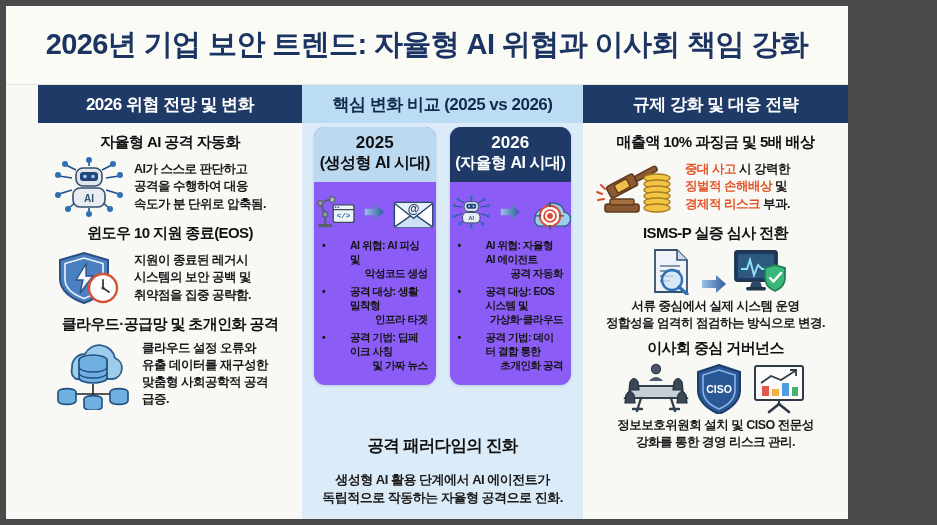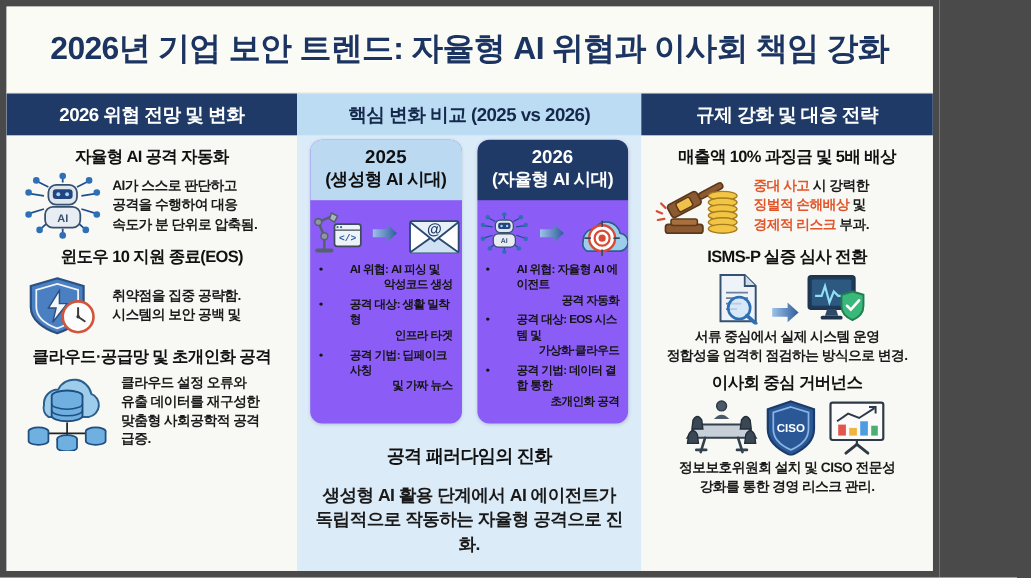--- a/index.html
+++ b/index.html
@@ -22,21 +22,21 @@
     display:flex;align-items:center;justify-content:center;
     border-bottom:1px solid #e6e6de;
   }
   .title-text{
     color:#1c3461;
     font-size:29px;font-weight:bold;letter-spacing:-.6px;
     white-space:nowrap;
     text-shadow:0 1px 0 rgba(255,255,255,.6);
   }
   
-  .columns{flex:1 1 auto;display:flex;min-height:0;}
+  .columns{flex:1 1 auto;display:flex;min-height:0;padding-left:32px;}
   .col{display:flex;flex-direction:column;min-width:0;position:relative;}
   .col-left{flex:0 0 264px;background:#f8f8f4;}
   .col-mid{flex:1 1 auto;background:#dcebf8;}
   .col-right{flex:0 0 265px;background:#f8f8f4;}
 
   .col-head{
     flex:0 0 38px;display:flex;align-items:center;justify-content:center;
     font-size:17px;font-weight:bold;letter-spacing:-.5px;white-space:nowrap;
   }
   .head-dark{background:#1f3a66;color:#ffffff;}
@@ -87,21 +87,21 @@
   .li .li-l2{display:block;text-align:right;}
 
   
   .summary{
     margin-top:auto;padding:4px 10px 12px;text-align:center;
   }
   .summary-title{
     font-size:16.5px;font-weight:bold;color:#111111;letter-spacing:-.7px;margin-bottom:14px;
   }
   .summary-text{
-    font-size:16px;font-weight:bold;color:#1a1a1a;line-height:1.4;letter-spacing:-.5px;
+    font-size:13px;font-weight:bold;color:#1a1a1a;line-height:1.4;letter-spacing:-.5px;
   }
   .mid-body{flex:1 1 auto;display:flex;flex-direction:column;min-height:0;}
 </style>
 </head>
 <body>
 
 <div id="infographic">
 
   <div class="title-bar">
     <div class="title-text">2026년 기업 보안 트렌드: 자율형 AI 위협과 이사회 책임 강화</div>
@@ -161,22 +161,23 @@
                 <path d="M36 17 L26 33 h7 l-3 13 L43 29 h-7 z" fill="#f4f8fc" stroke="#2b4f80" stroke-width="1.3"></path>
                 <circle cx="53" cy="41" r="14" fill="#fdfdfd" stroke="#d2553a" stroke-width="2.4"></circle>
                 <g stroke="#3a3a3a" stroke-width="1.8" stroke-linecap="round">
                   <path d="M53 41 V33"></path>
                     <path d="M53 41 L59 45"></path>
                 </g>
                 <circle cx="53" cy="41" r="1.6" fill="#3a3a3a"></circle>
               </svg>
             </div>
             <div class="block-text">
+              <div>지원이 종료된 레거시</div>
+              <div>시스템의 보안 공백 및</div>
               <div>취약점을 집중 공략함.</div>
-              <div>시스템의 보안 공백 및</div>
             </div>
           </div>
         </div>
 
         <div class="block">
           <div class="block-title">클라우드·공급망 및 초개인화 공격</div>
           <div class="block-row">
             <div class="block-icon">
               <svg width="86" height="72" viewBox="0 0 86 72">
                 <path d="M22 30 a13 13 0 0 1 13 -14 a16 16 0 0 1 30 4 a11 11 0 0 1 -2 21 H26

